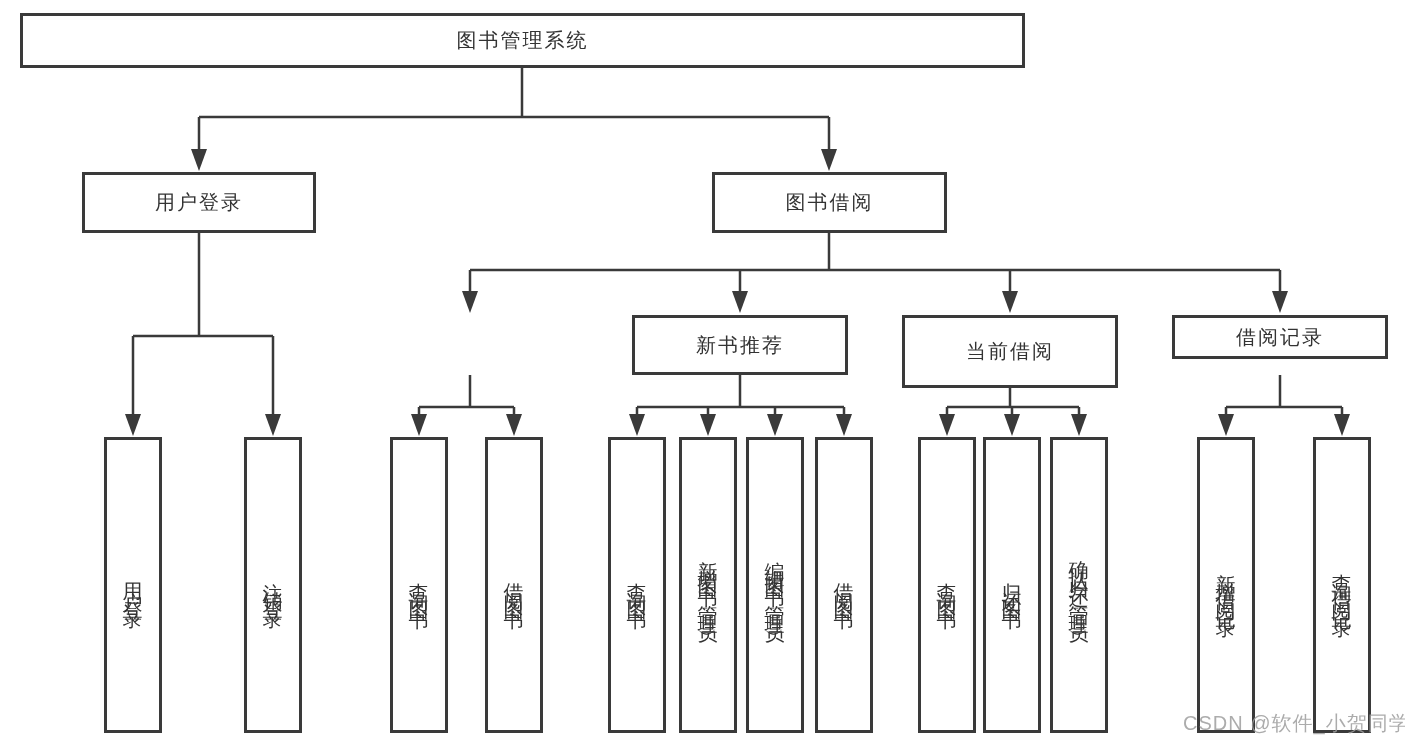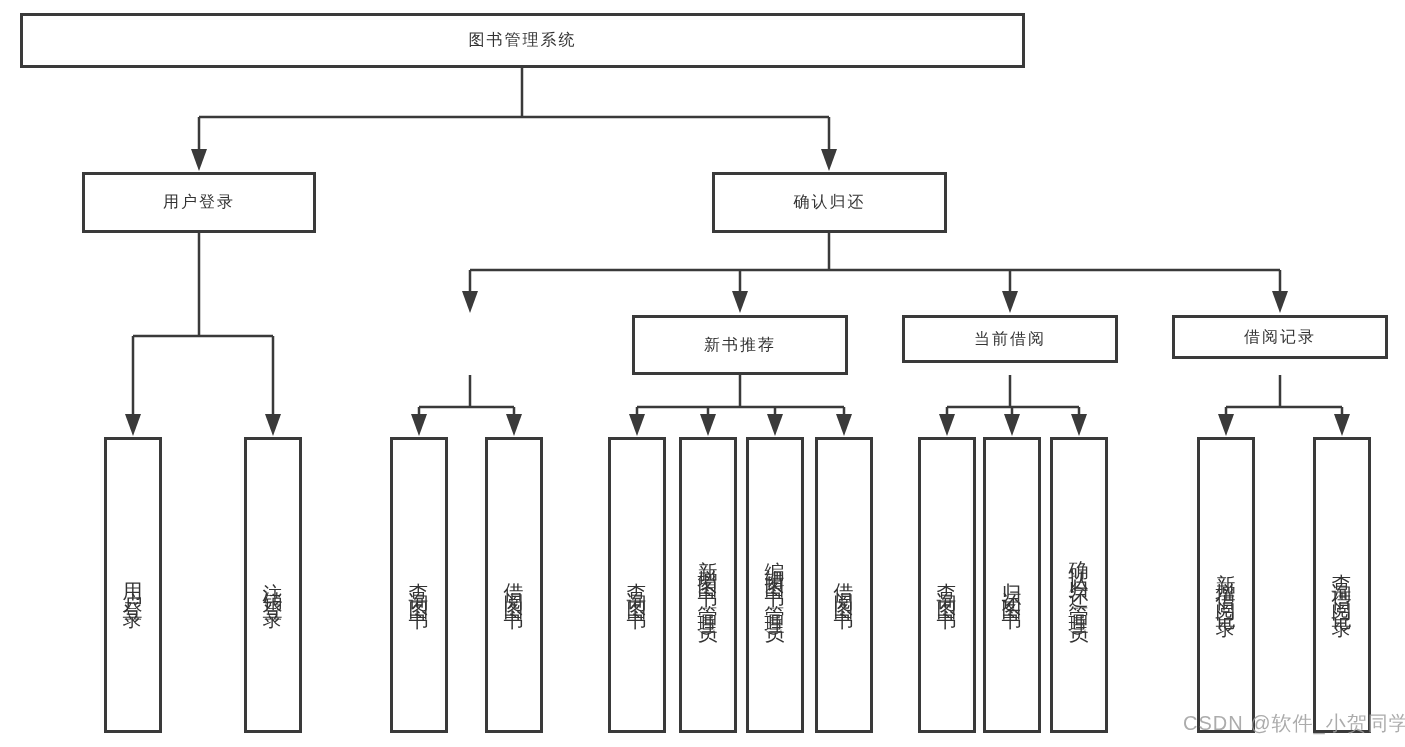--- a/index.html
+++ b/index.html
@@ -5,21 +5,21 @@
   html,body{margin:0;padding:0;background:#ffffff;}
   .canvas{
     position:relative;width:1405px;height:747px;background:#ffffff;
     font-family:"Liberation Sans","DejaVu Sans",sans-serif;color:#333333;overflow:hidden;
   }
   svg.wires{position:absolute;left:0;top:0;width:1405px;height:747px;}
   .box{
     position:absolute;box-sizing:border-box;border:3px solid #3a3a3a;background:#ffffff;
     display:flex;align-items:center;justify-content:center;
   }
-  .box .label{font-size:16px;letter-spacing:2px;color:#333333;white-space:nowrap;}
+  .box .label{font-size:20px;letter-spacing:2px;color:#333333;white-space:nowrap;}
   .box.v .label{
     writing-mode:vertical-rl;text-orientation:mixed;
     letter-spacing:9px;font-size:20px;line-height:1;
   }
   .watermark{
     position:absolute;left:1183px;top:710px;font-size:20px;color:#9e9e9e;
     white-space:nowrap;opacity:0.85;letter-spacing:1px;
   }
 </style>
 </head>
@@ -61,27 +61,27 @@
   </svg>
 
   <div class="box" style="left:20px;top:13px;width:1005px;height:55px">
     <span class="label">图书管理系统</span>
   </div>
 
   <div class="box" style="left:82px;top:172px;width:234px;height:61px">
     <span class="label">用户登录</span>
   </div>
   <div class="box" style="left:712px;top:172px;width:235px;height:61px">
-    <span class="label">确认归还</span>
+    <span class="label">图书借阅</span>
   </div>
 
   <div class="box" style="left:632px;top:315px;width:216px;height:60px">
     <span class="label">新书推荐</span>
   </div>
-  <div class="box" style="left:902px;top:315px;width:216px;height:48px">
+  <div class="box" style="left:902px;top:315px;width:216px;height:73px">
     <span class="label">当前借阅</span>
   </div>
   <div class="box" style="left:1172px;top:315px;width:216px;height:44px">
     <span class="label">借阅记录</span>
   </div>
 
   <div class="box v" style="left:104px;top:437px;width:58px;height:296px">
     <span class="label">用户登录</span>
   </div>
   <div class="box v" style="left:244px;top:437px;width:58px;height:296px">

